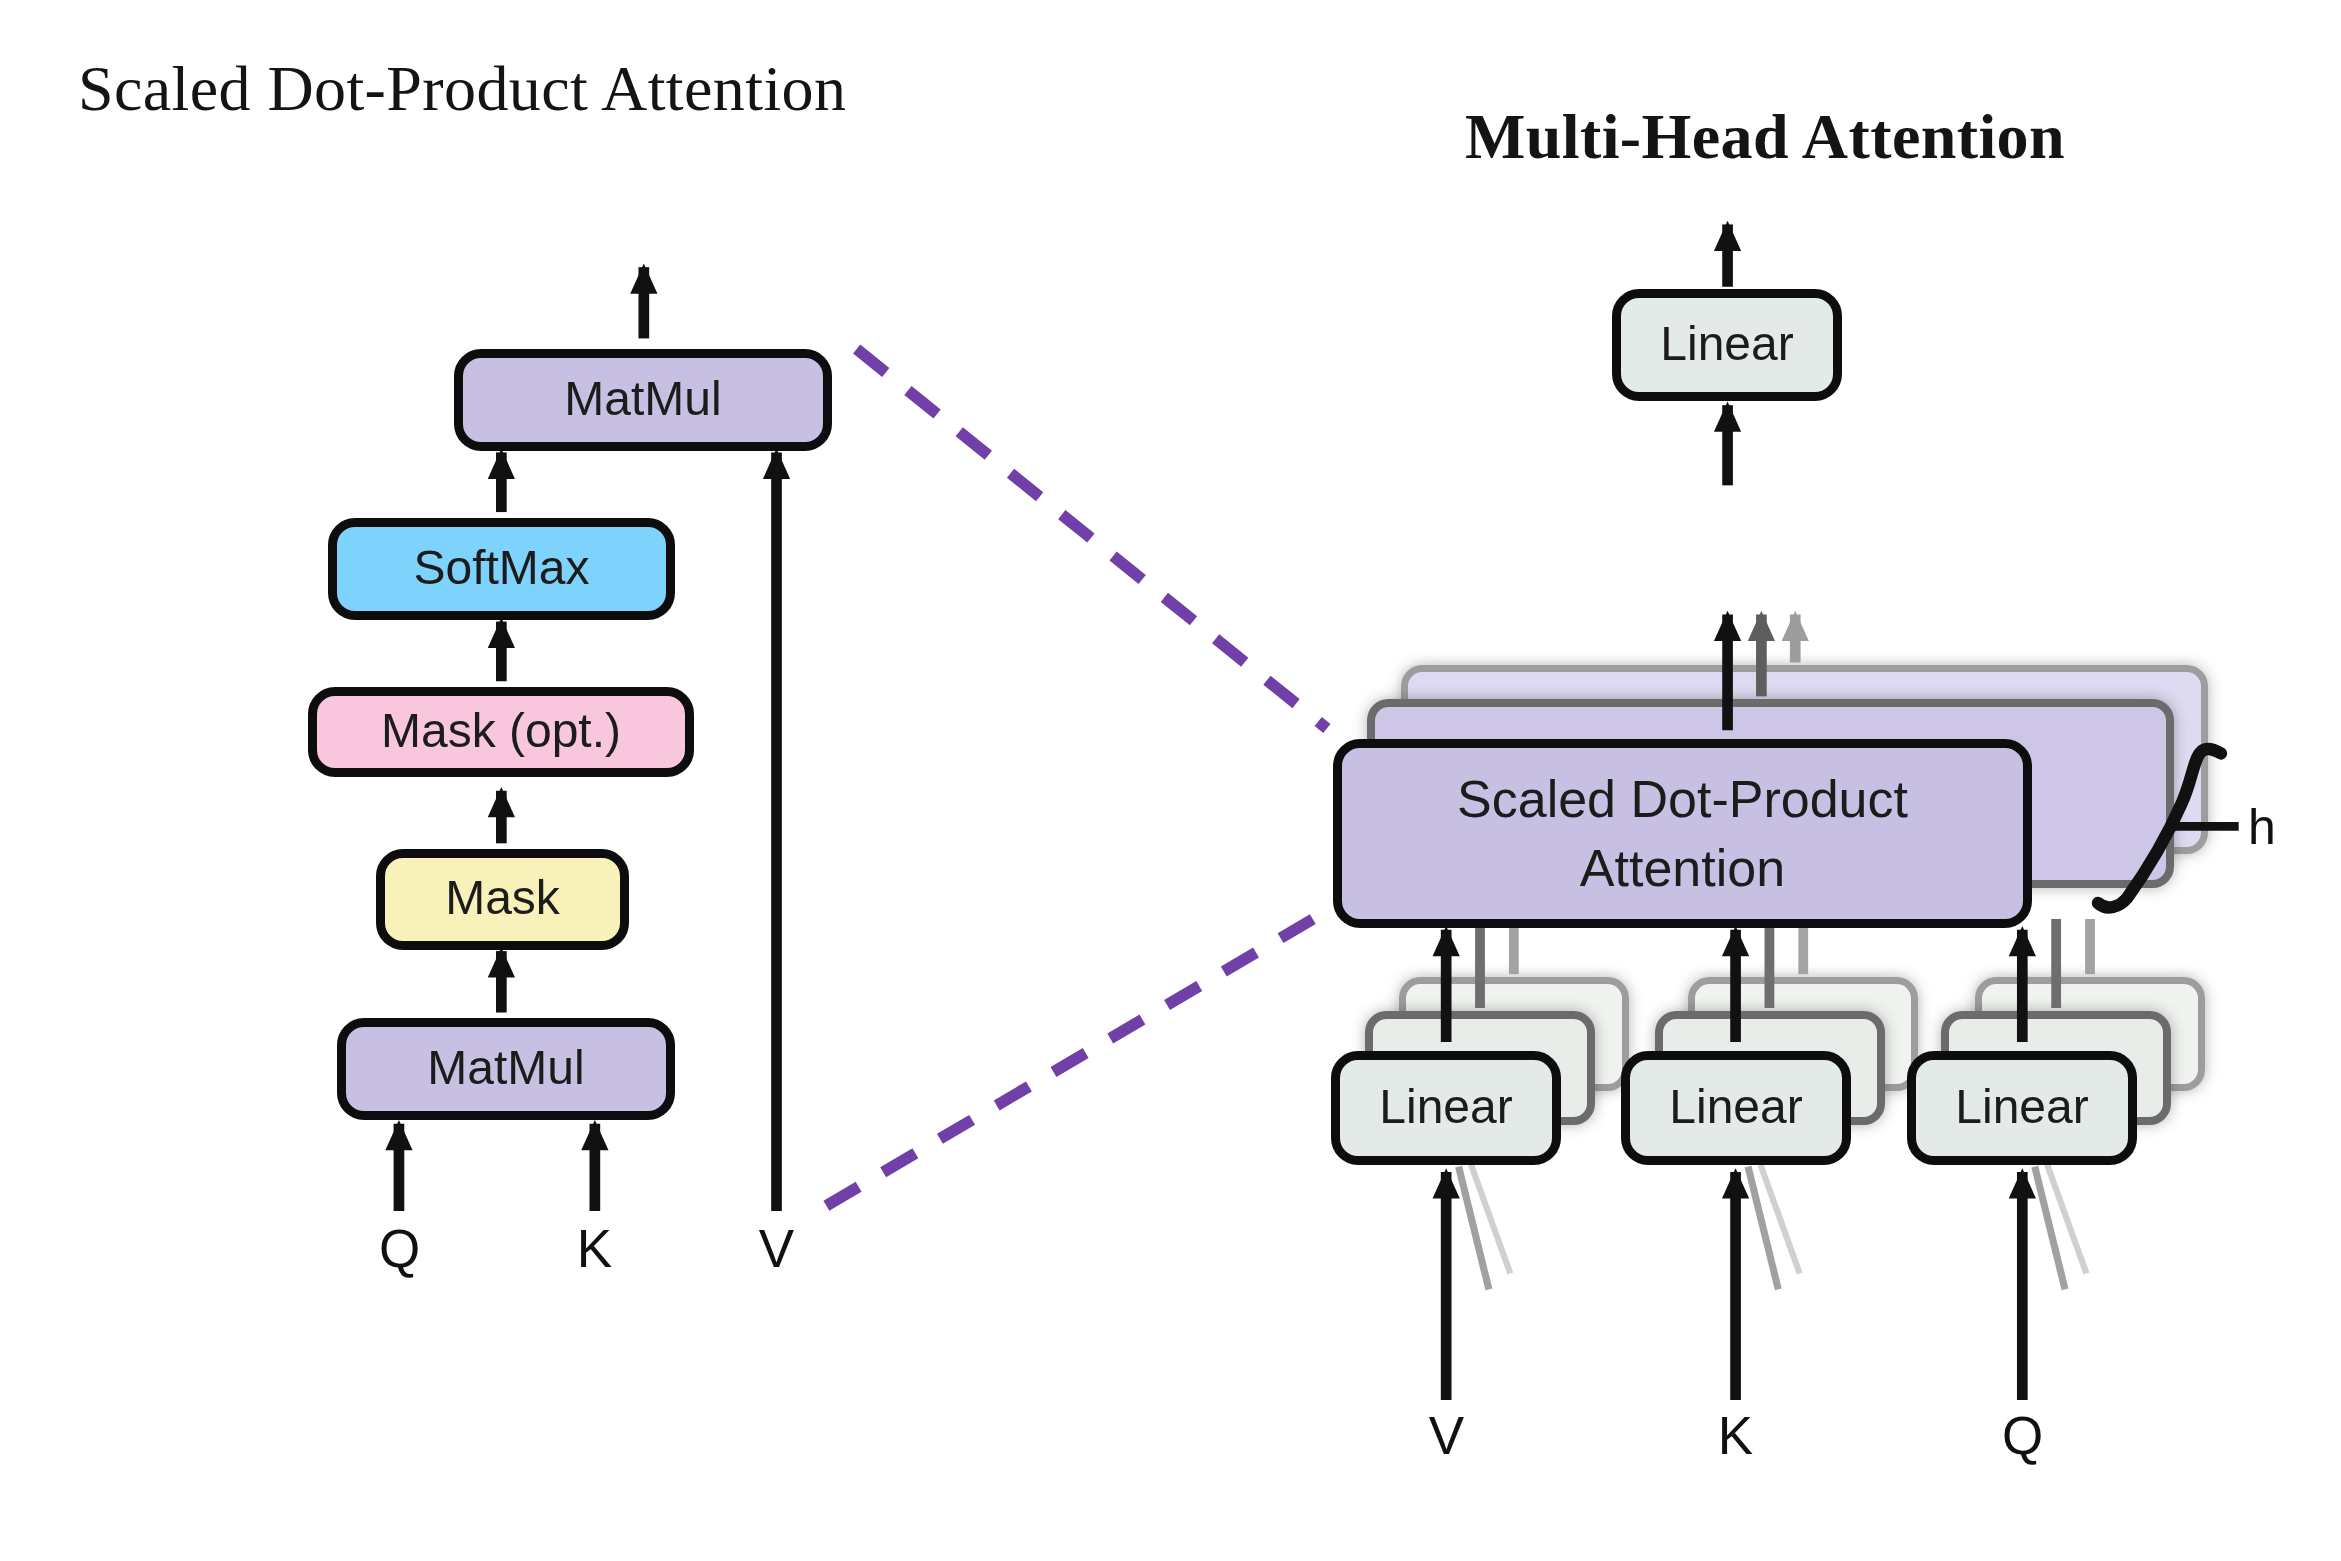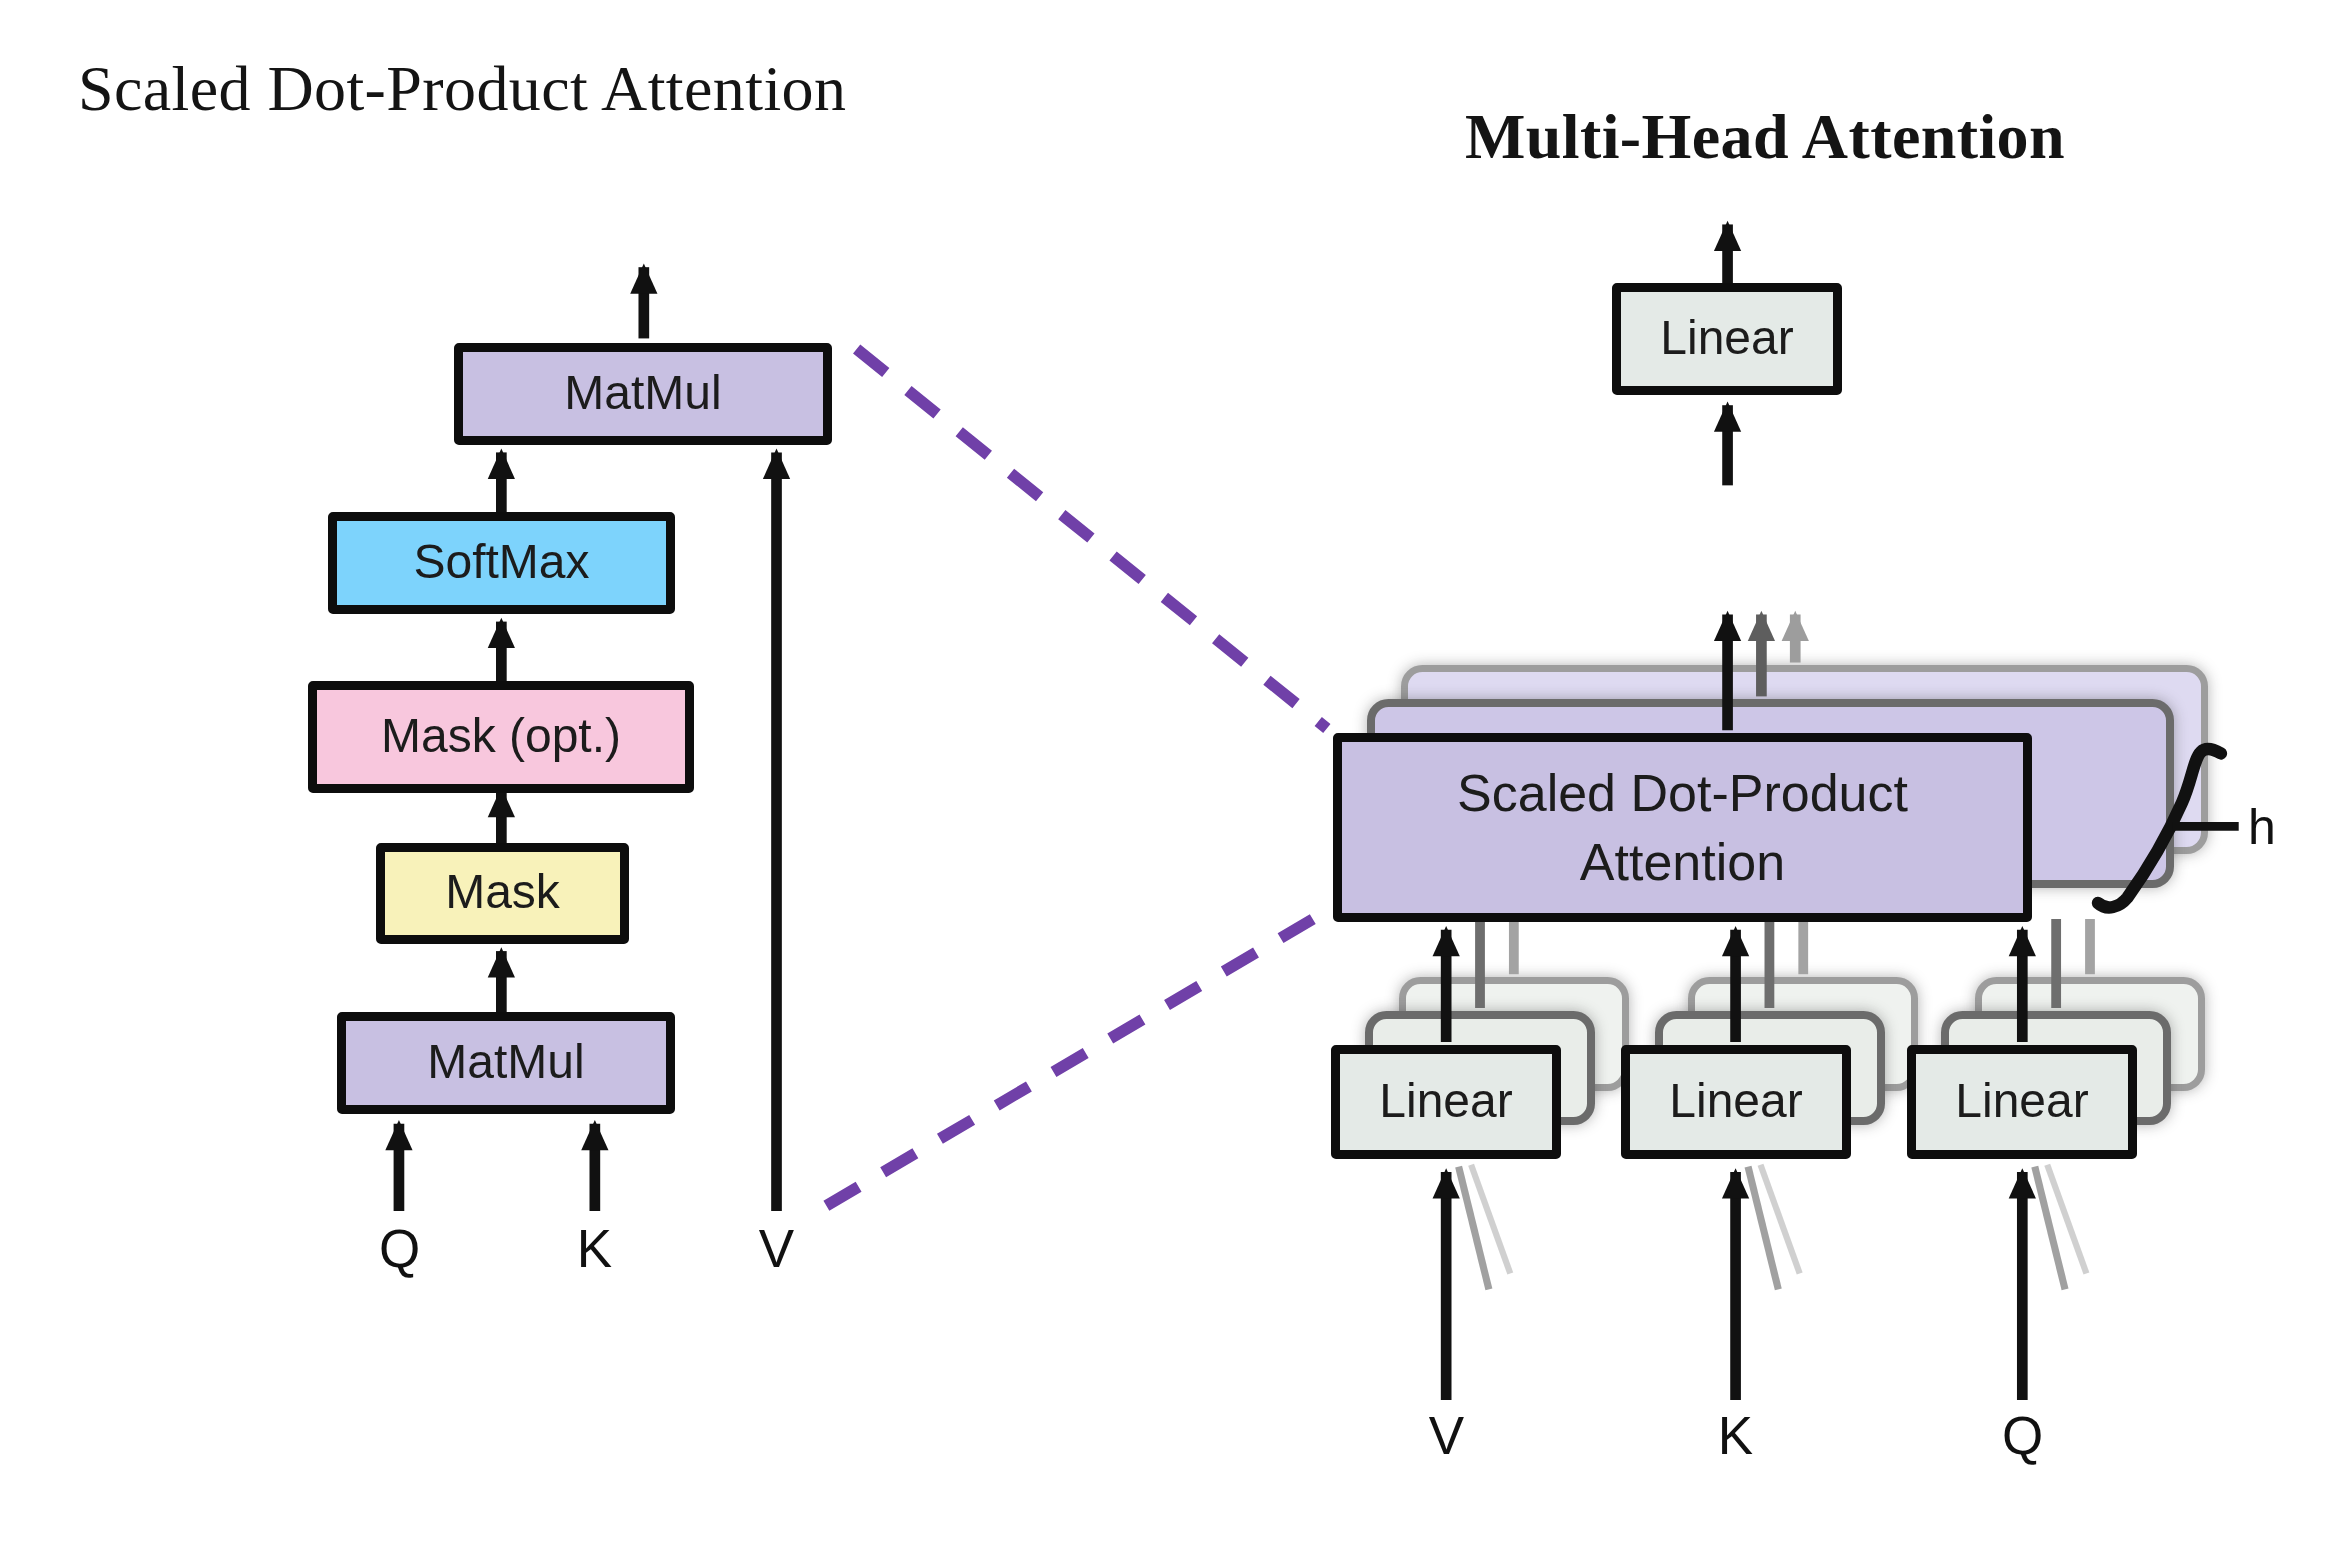--- a/index.html
+++ b/index.html
@@ -5,23 +5,23 @@
   html,body{margin:0;padding:0;background:#ffffff;}
   #canvas{
     position:relative;width:2342px;height:1562px;background:#ffffff;
     font-family:"Liberation Sans",sans-serif;overflow:hidden;
   }
   .title{
     position:absolute;font-family:"Liberation Serif",serif;
     font-size:64px;color:#141414;white-space:nowrap;letter-spacing:0.4px;
   }
   .box{
-    position:absolute;box-sizing:border-box;border:9px solid #0d0d0d;border-radius:5px;
+    position:absolute;box-sizing:border-box;border:9px solid #0d0d0d;border-radius:27px;
     display:flex;align-items:center;justify-content:center;
-    font-size:48px;color:#1c1c1c;z-index:3;
+    font-size:48px;color:#1c1c1c;z-index:3;margin-top:6px;
   }
   .box .lbl{transform:translateY(-1.8px);}
   .ghost{
     position:absolute;box-sizing:border-box;border-radius:21.4px;z-index:1;
     box-shadow:0 0 14.2px rgba(40,40,40,0.35);
   }
   .ghost.g1{border:8px solid #6b6b6b;}
   .ghost.g2{border:7.1px solid #9d9d9d;}
   .attn-label{display:flex;flex-direction:column;align-items:center;line-height:1.32;font-size:52px;}
   .io-label{
@@ -106,21 +106,21 @@
     <line x1="2285" y1="1310" x2="2319" y2="1448" stroke="#8a8a8a" stroke-width="8" opacity="0.8"></line>
     <line x1="2299" y1="1308" x2="2343" y2="1430" stroke="#b8b8b8" stroke-width="7" opacity="0.65"></line>
   </svg>
 
   <div class="box" style="left:454px;top:343px;width:378px;height:102px;background:#c8c0e2;">
     <span class="lbl">MatMul</span>
   </div>
   <div class="box" style="left:328px;top:512px;width:347px;height:102px;background:#7dd3fc;">
     <span class="lbl">SoftMax</span>
   </div>
-  <div class="box" style="left:308px;top:681px;width:386px;height:112px;background:#f8c7dd;">
+  <div class="box" style="left:308px;top:681px;width:386px;height:90px;background:#f8c7dd;">
     <span class="lbl">Mask (opt.)</span>
   </div>
   <div class="box" style="left:376px;top:843px;width:253px;height:101px;background:#f8f2ba;">
     <span class="lbl">Mask</span>
   </div>
   <div class="box" style="left:337px;top:1012px;width:338px;height:102px;background:#c8c0e2;">
     <span class="lbl">MatMul</span>
   </div>
 
   <div class="io-label" style="left:346px;top:1218px;">Q</div>

